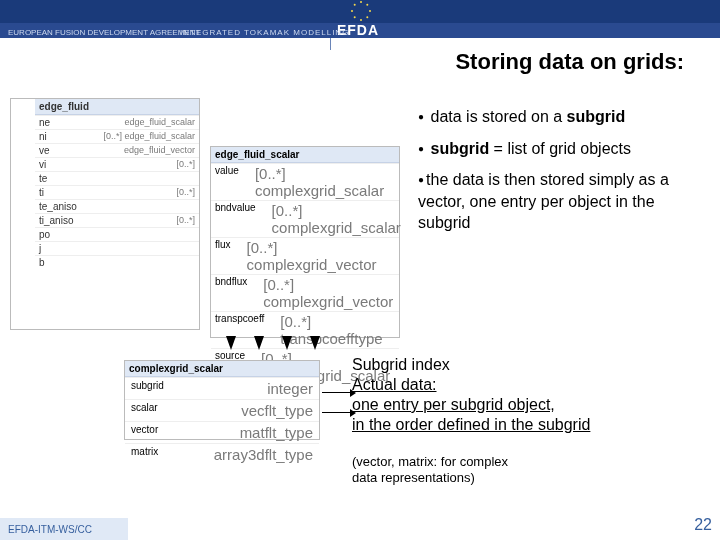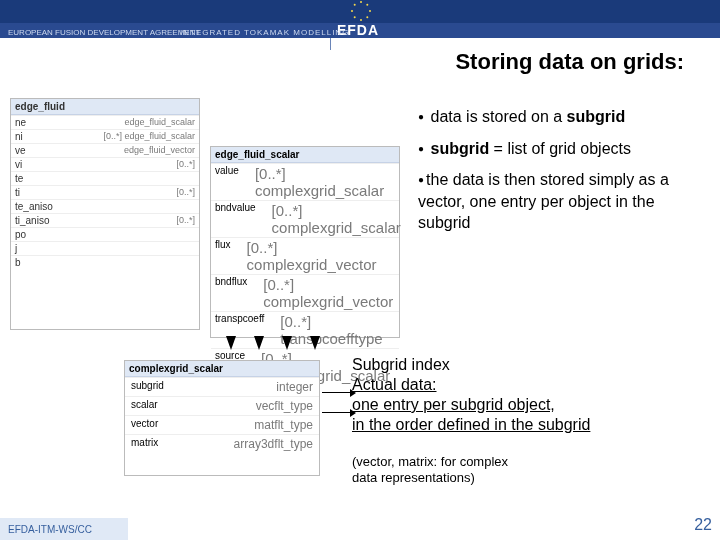--- a/index.html
+++ b/index.html
@@ -31,21 +31,21 @@
   .title {
     position:absolute; top:32px; right:36px;
     font-size:22px; font-weight:bold; text-align:right; line-height:1.25;margin-top:16px;
   }
 
   
   .tree-block {
     position:absolute; border:1px solid #bbb; background:#fff;
     font-size:10px; color:#444;
   }
-  .tree1 { top:98px; left:10px; width:190px; height:232px; }
+  .tree1 { top:98px; left:10px; width:190px; height:232px;padding-left:24px; }
   .tree1 .hcell { background:#dfe8f5; border-bottom:1px solid #c6d2e6; padding:2px 4px; font-weight:bold; color:#333;}
   .tree1 .row { display:flex; justify-content:space-between; padding:1px 4px; border-top:1px solid #eee; filter: blur(0.3px);}
   .tree1 .row span:first-child { color:#333; }
   .tree1 .row span:last-child { color:#7a7a7a; font-size:9px;}
 
   
   .tree2 {
     position:absolute; top:146px; left:210px; width:190px; height:192px;
     border:1px solid #bbb; font-size:10px; filter: blur(0.4px); background: #fff;
   }
@@ -54,26 +54,26 @@
   .tree2 .row span:last-child { color:#7a7a7a; font-size:15px;}
 
   .arrow-bar {
     position:absolute; top:336px; left:226px; display:flex; gap:18px;
   }
   .arrow-bar .dn {
     width:0;height:0;border-left:5px solid transparent;border-right:5px solid transparent;border-top:14px solid #000;
   }
 
   .tree3 {
-    position:absolute; top:360px; left:124px; width:196px; height:116px;
+    position:absolute; top:360px; left:124px; width:196px; height:80px;
     border:1px solid #bbb; font-size:10px; background:#fff;
   }
   .tree3 .hcell { background:#dfe8f5; border-bottom:1px solid #c6d2e6; padding:2px 4px; font-weight:bold;}
   .tree3 .row { display:flex; justify-content:space-between; padding:2px 6px; border-top:1px solid #eee;}
-  .tree3 .row span:last-child { color:#7a7a7a; font-size:12px;}
+  .tree3 .row span:last-child { color:#7a7a7a; font-size:15px;}
 
   
   .bullets { position:absolute; top:106px; left:418px; width:290px; font-size:16px; line-height:1.35;}
   .bullets li { list-style:none; margin-bottom:10px; }
   .bullets li::before { content:"●"; font-size:10px; position:relative; top:-2px; margin-right:2px;}
   .bold { font-weight:bold; }
 
   
   .lower1 { position:absolute; top:355px; left:352px; font-size:16px; line-height:1.25;}
   .lower2 { position:absolute; top:454px; left:352px; font-size:13px; line-height:1.25;}

